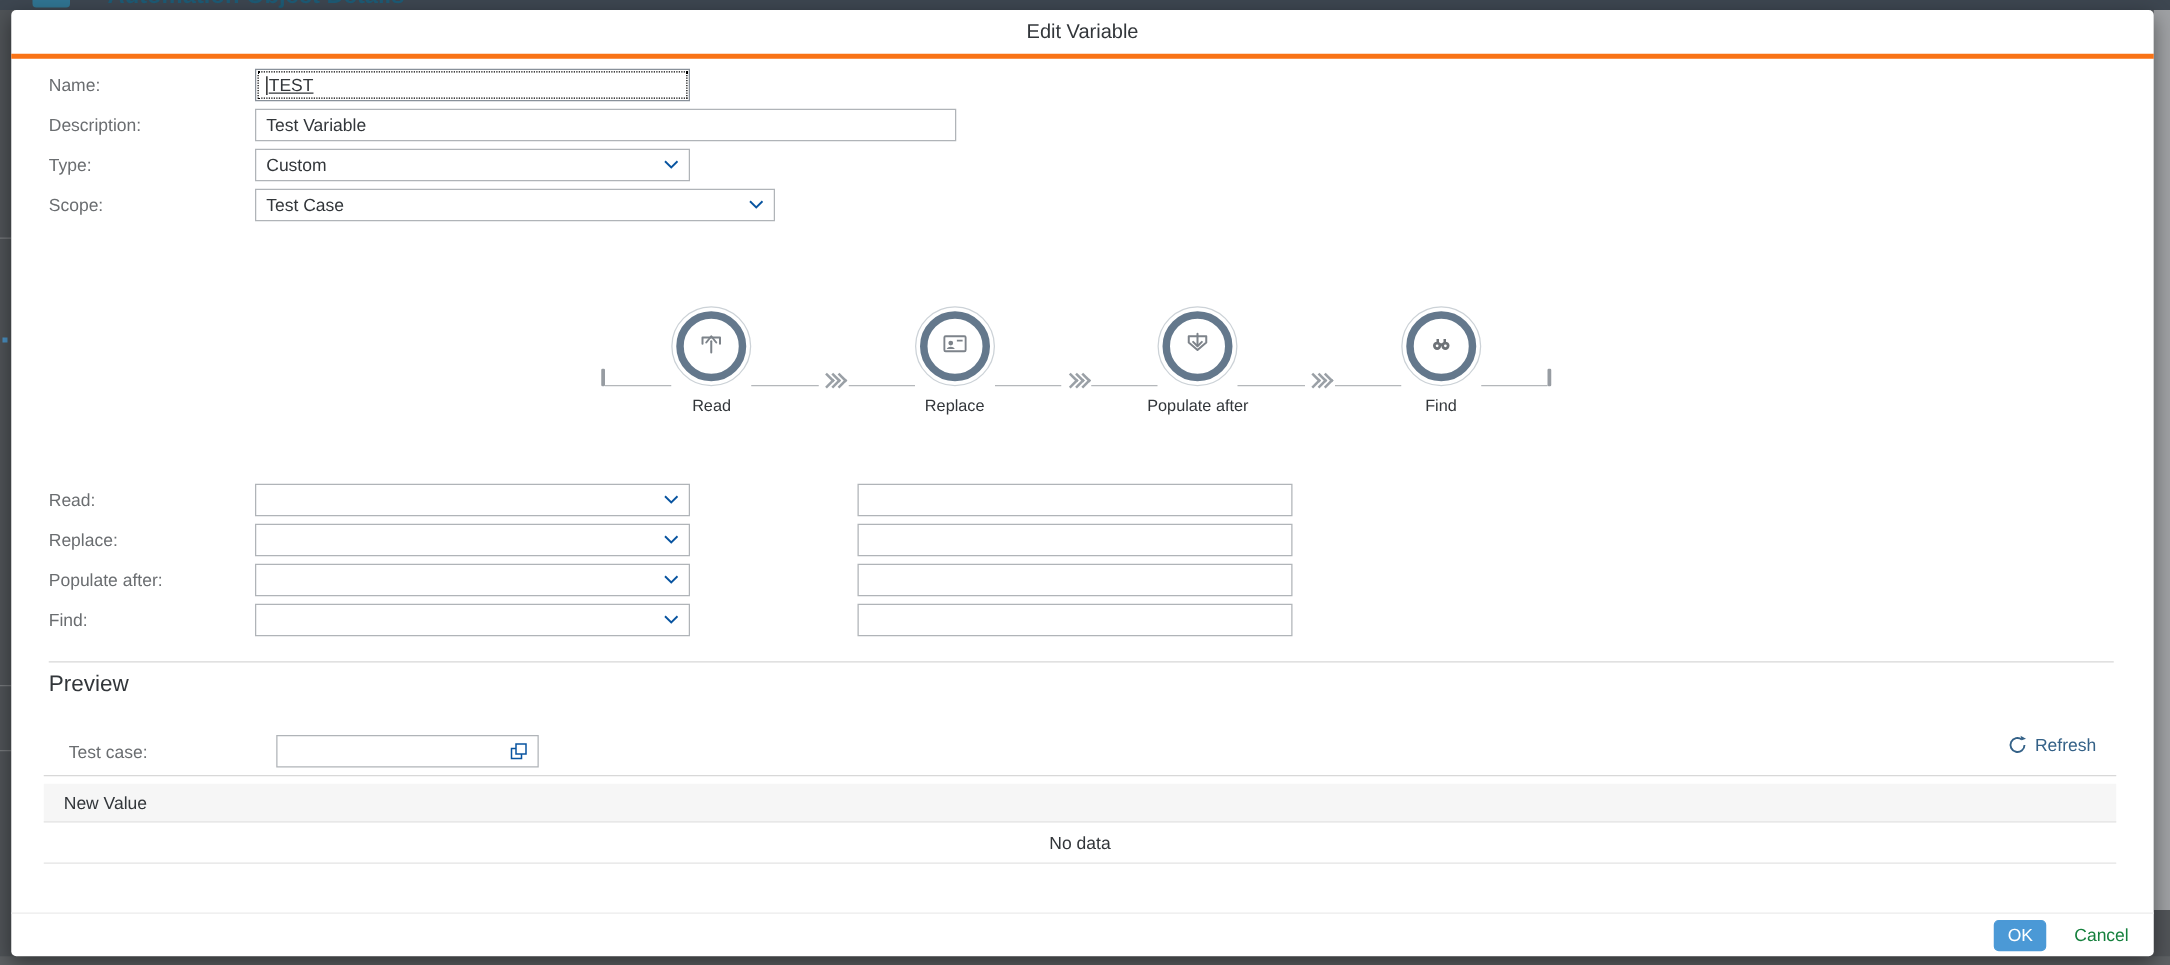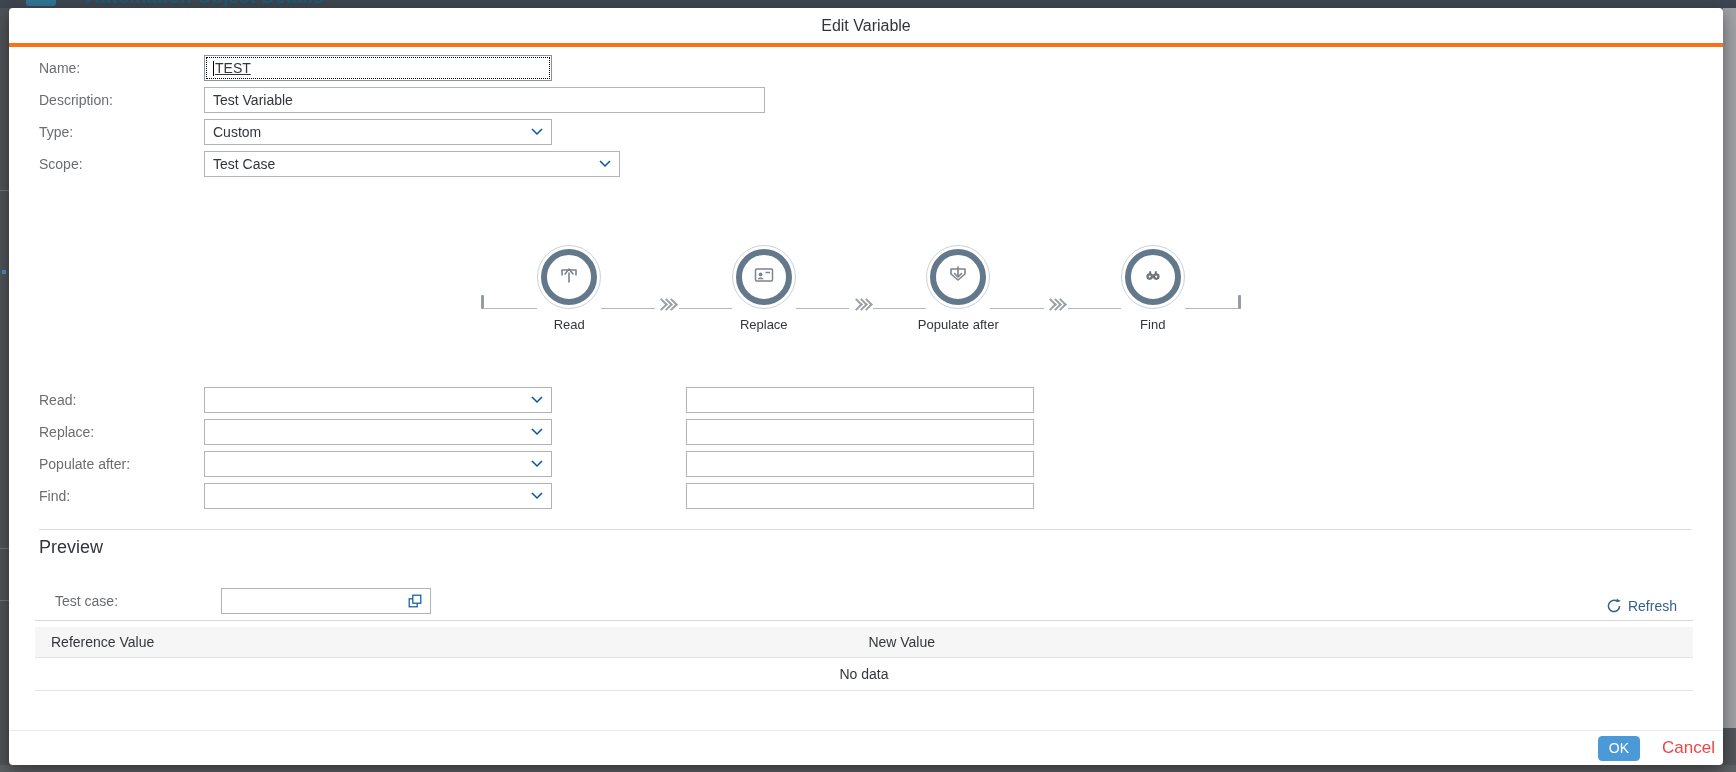--- a/index.html
+++ b/index.html
@@ -71,48 +71,48 @@
     border-top:2px solid #9aa0a6; border-right:2px solid #9aa0a6;
     transform:rotate(45deg); margin-left:-4px;
   }
   .chev3 i:first-child { margin-left:0; }
 
   
   .testcase-field { left:212px; width:210px; }
   .vh-icon { margin-left:auto; display:flex; align-items:center; cursor:pointer; }
   .refresh-btn {
     position:absolute; top:580px; right:46px; height:26px;
-    display:flex; align-items:flex-end; gap:6px; font-size:14px; color:#346187; cursor:pointer;
+    display:flex; align-items:flex-start; gap:6px; font-size:14px; color:#346187; cursor:pointer;
   }
   .tbl { position:absolute; left:26px; right:30px; }
   .tbl-head {
     position:absolute; top:619px; height:30px; background:#f6f6f6;
     border-bottom:1px solid #e3e3e3; display:flex; align-items:center;
   }
   .tbl-head .hcell { font-size:14px; color:#32363a; padding-left:16px; box-sizing:border-box; }
   .tbl-head .hcell.c1 { width:49.3%; }
   .tbl-head .hcell.c2 { flex:1; }
   .tbl-empty {
     position:absolute; top:649px; height:33px; border-bottom:1px solid #e3e3e3;
     display:flex; align-items:center; justify-content:center; font-size:14px; color:#32363a;
   }
 
   
   .dlg-footer {
     position:absolute; left:0; right:0; top:722px; height:34px; border-top:1px solid #ebebeb;
-    display:flex; align-items:center; justify-content:flex-end; 
+    display:flex; align-items:center; justify-content:flex-end; padding-right:12px;
   }
   .ok-btn {
     box-sizing:border-box; min-width:40px; height:25px; padding:0 10px;
     background:#4b99d6; border:1px solid #4b99d6; border-radius:4px;
     color:#fff; font-size:14px; font-family:inherit; cursor:pointer;
   }
   .cancel-btn {
-    background:none; border:none; font-family:inherit; font-size:17px;
-    color:#ef4444; margin-left:16px; margin-right:2px; cursor:pointer;
+    background:none; border:none; font-family:inherit; font-size:14px;
+    color:#15803d; margin-left:16px; margin-right:2px; cursor:pointer;
   }
 </style>
 </head>
 <body>
 
 <div class="stage">
 
   <div class="bg-top">
     <span class="bg-logo"></span>
     <span class="bg-page-title">Automation Object Details</span>
@@ -345,21 +345,20 @@
           <path d="M13.6 8a5.6 5.6 0 1 1-2.1-4.4" fill="none" stroke="#346187" stroke-width="1.5"></path>
           <path d="M10.4 0.6l1 3.6 3.4-1.3z" fill="#346187"></path>
         </svg>
       </span>
       <span>Refresh</span>
     </div>
 
     <div class="hdivider" style="top:612px;left:26px;right:30px"></div>
 
     <div class="tbl tbl-head">
-      <span class="hcell c1">Reference Value</span>
       <span class="hcell c2">New Value</span>
     </div>
     <div class="tbl tbl-empty">
       <span>No data</span>
     </div>
 
     <div class="dlg-footer">
       <button class="ok-btn">OK</button>
       <button class="cancel-btn">Cancel</button>
     </div>

